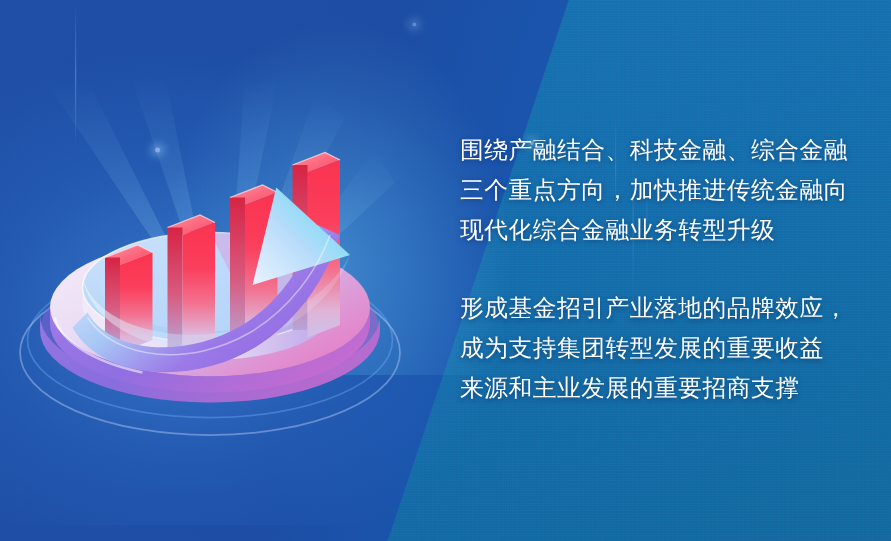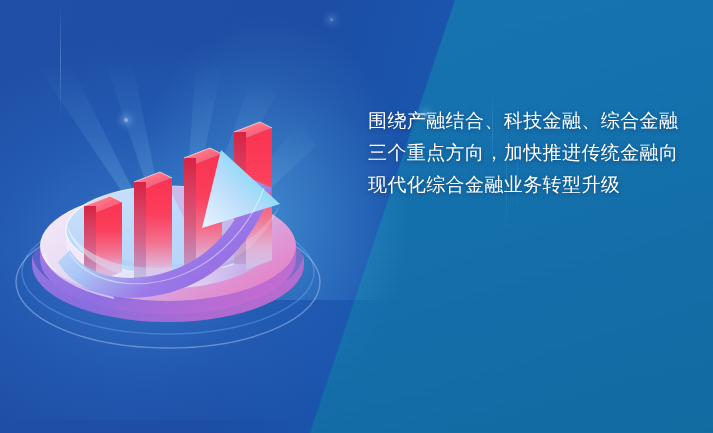--- a/index.html
+++ b/index.html
@@ -239,15 +239,18 @@
       </g>
 
       <path d="M26 158 a128 55 0 0 0 70 44" fill="none" stroke="#ffffff" stroke-opacity=".55" stroke-width="2"></path>
     </svg>
   </div>
 
   <div class="copy">
     <div class="para" id="para-1">围绕产融结合、科技金融、综合金融
 三个重点方向，加快推进传统金融向
 现代化综合金融业务转型升级</div>
+    <div class="para" id="para-2">形成基金招引产业落地的品牌效应，
+成为支持集团转型发展的重要收益
+来源和主业发展的重要招商支撑</div>
   </div>
 
 </div>
 
 </body></html>

